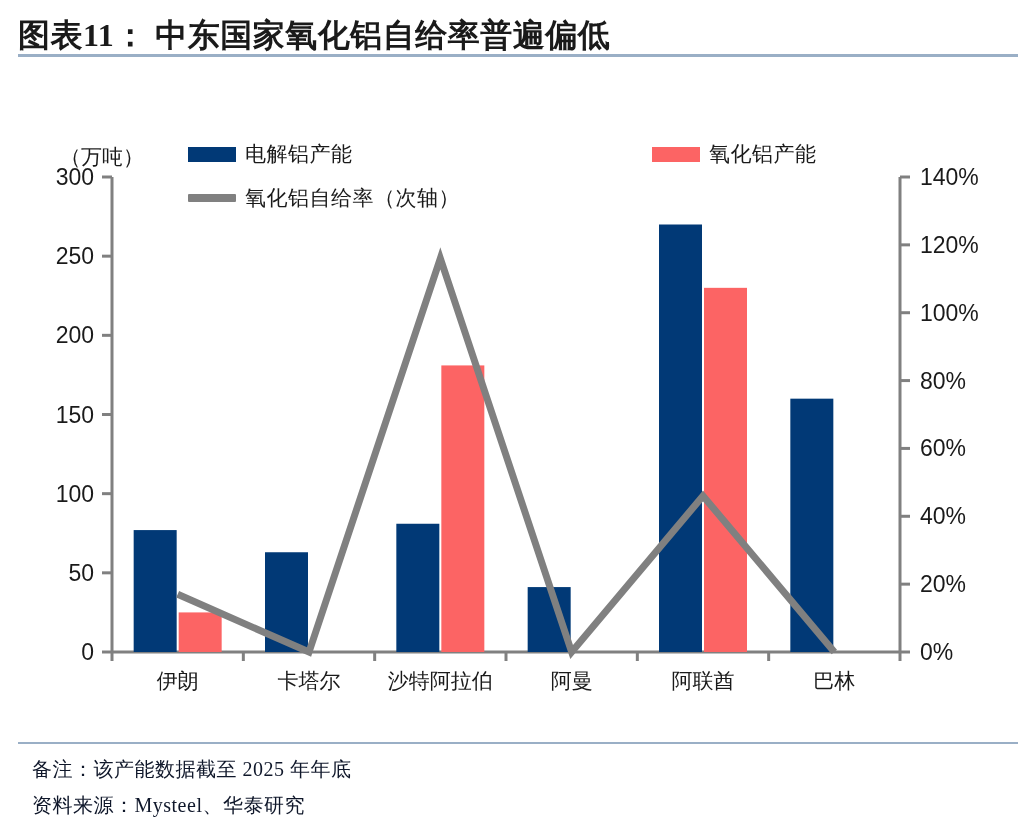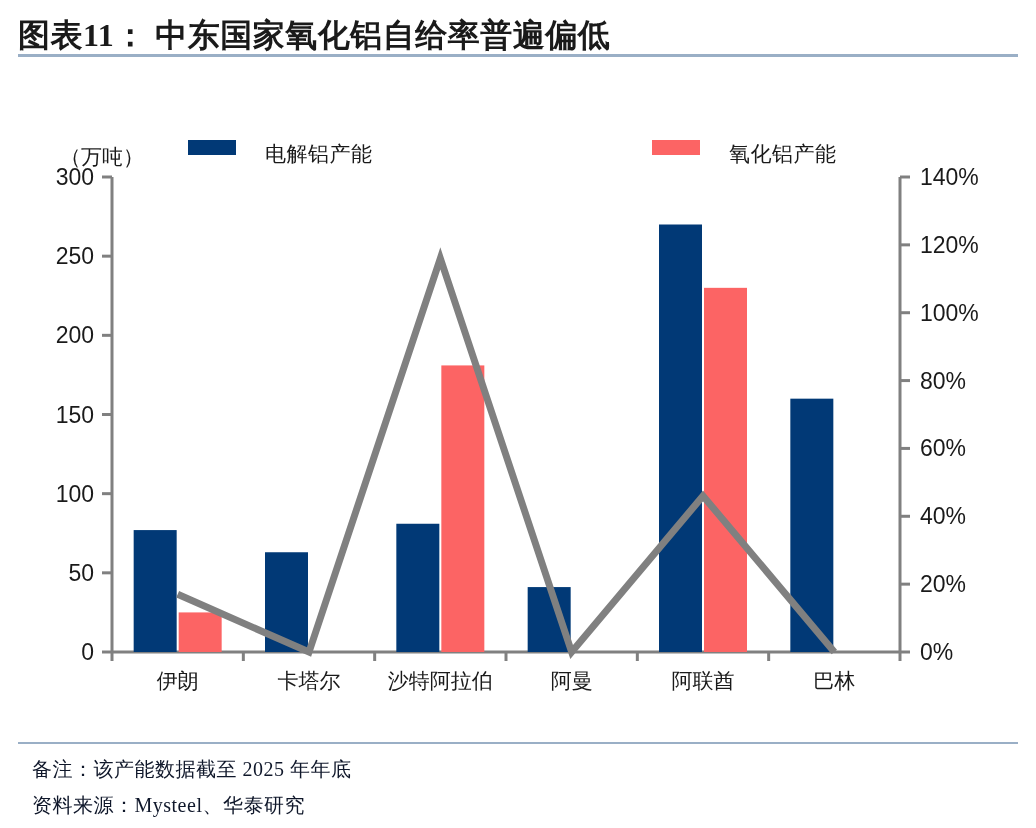--- a/index.html
+++ b/index.html
@@ -45,21 +45,21 @@
     position: absolute;
     left: 60px;
     top: 92px;
     width: 900px;
     height: 72px;
     margin-top: 48px;
   }
   .legend-row {
     position: absolute;
     display: flex;
-    gap: 20px;
+    align-items: center;
   }
   .legend-swatch {
     width: 48px;
     height: 15px;
     margin-right: 9px;
   }
   .legend-line {
     width: 48px;
     height: 8px;
     border-radius: 1px;
@@ -155,20 +155,24 @@
   <div class="legend-row" id="legend-row-1">
     <span class="legend-swatch" style="background:#013976"></span>
     <span class="legend-label">电解铝产能</span>
   </div>
 
   <div class="legend-row" id="legend-row-2">
     <span class="legend-swatch" style="background:#fc6464"></span>
     <span class="legend-label">氧化铝产能</span>
   </div>
 
+  <div class="legend-row" id="legend-row-3">
+    <span class="legend-line" style="background:#808080"></span>
+    <span class="legend-label">氧化铝自给率（次轴）</span>
+  </div>
 </div>
 
 <div id="plot">
   <svg id="plot-svg" width="1036" height="828">
     <g id="axis-layer">
         <line x1="112" y1="177" x2="112" y2="652" stroke="#808080" stroke-width="3"></line>
         <line x1="900" y1="177" x2="900" y2="652" stroke="#808080" stroke-width="3"></line>
         <line x1="112" y1="652" x2="900" y2="652" stroke="#808080" stroke-width="3"></line>
         <line x1="102" y1="652" x2="112" y2="652" stroke="#808080" stroke-width="3"></line>
         <line x1="102" y1="572.8333333333334" x2="112" y2="572.8333333333334" stroke="#808080" stroke-width="3"></line>

